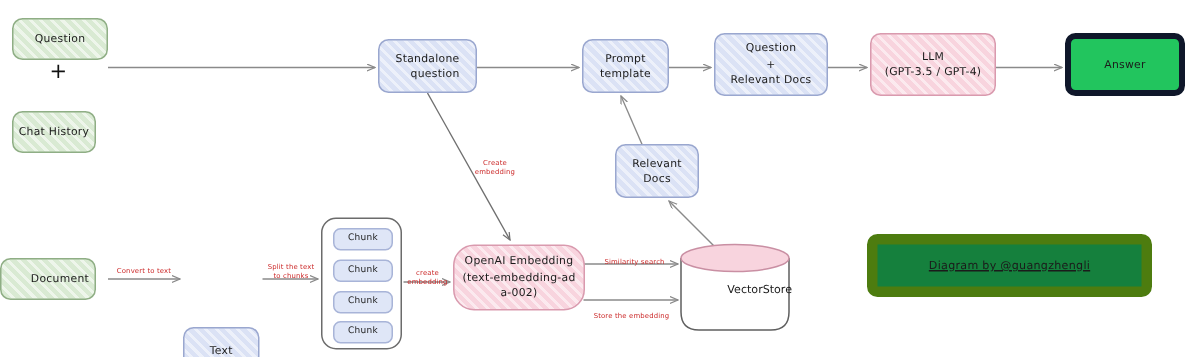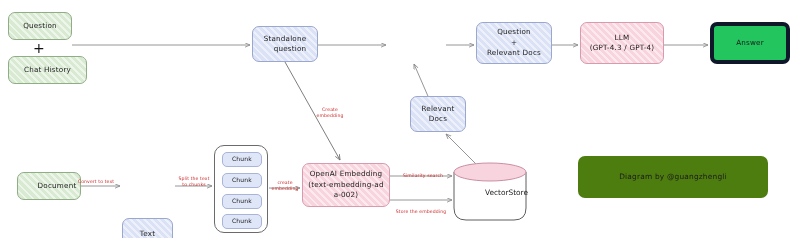--- a/index.html
+++ b/index.html
@@ -43,22 +43,23 @@
     background: #dbe2f5;
     border: 1px solid #9aa7cf;
     background-image: repeating-linear-gradient(45deg, rgba(255,255,255,0.5) 0 2px, rgba(255,255,255,0) 2px 5px);
   }
   .n-pink {
     background: #f8d4de;
     border: 1px solid #d99aae;
     background-image: repeating-linear-gradient(45deg, rgba(255,255,255,0.5) 0 2px, rgba(255,255,255,0) 2px 5px);
   }
   .n-gray {
-    background: #4d7c0f;
+    background: #15803d;
     border: 7px solid #4d7c0f;
+    text-decoration: underline;
   }
   .n-chunk {
     background: #dfe6f7;
     border: 1px solid #a8b4d8;
     border-radius: 5px;
     font-size: 6px;
   }
   .chunk-group {
     position: absolute;
     box-sizing: border-box;
@@ -141,51 +142,55 @@
   </svg>
 
   <div class="node n-green" style="left:8px; top:12px; width:64px; height:28px;">
     <span>Question</span>
   </div>
 
   <div class="plus" style="left:33px; top:41px;">
     <span>+</span>
   </div>
 
-  <div class="node n-green" style="left:8px; top:56px; width:79px; height:28px;">
+  <div class="node n-green" style="left:8px; top:74px; width:56px; height:28px;">
     <span>Chat History</span>
   </div>
 
   <div class="node n-blue" style="left:252px; top:26px; width:66px; height:36px;text-align:right;">
     <span>Standalone
 question</span>
   </div>
 
+  <div class="node n-blue" style="left:388px; top:26px; width:58px; height:36px;">
+    <span>Prompt
+template</span>
+  </div>
 
   <div class="node n-blue" style="left:476px; top:22px; width:76px; height:42px;">
     <span>Question
 +
 Relevant Docs</span>
   </div>
 
   <div class="node n-pink" style="left:580px; top:22px; width:84px; height:42px;">
     <span>LLM
-(GPT-4.3 / GPT-4)</span>
+(GPT-3.5 / GPT-4)</span>
   </div>
 
   <div class="node n-green-solid" style="left:710px; top:22px; width:80px; height:42px;">
     <span>Answer</span>
   </div>
 
   <div class="node n-blue" style="left:410px; top:96px; width:56px; height:36px;">
     <span>Relevant
 Docs</span>
   </div>
 
-  <div class="node n-green" style="left:17px; top:172px; width:64px; height:28px;padding-left:19px;">
+  <div class="node n-green" style="left:0; top:172px; width:64px; height:28px;padding-left:19px;">
     <span>Document</span>
   </div>
 
   <div class="node n-blue" style="left:122px; top:170px; width:51px; height:32px;margin-top:48px;">
     <span>Text</span>
   </div>
 
   <div class="chunk-group" style="left:214px; top:145px; width:54px; height:88px;">
     <div class="node n-chunk" style="left:7px; top:6px; width:40px; height:15px;">
       <span>Chunk</span>
@@ -194,21 +199,21 @@
       <span>Chunk</span>
     </div>
     <div class="node n-chunk" style="left:7px; top:48px; width:40px; height:15px;">
       <span>Chunk</span>
     </div>
     <div class="node n-chunk" style="left:7px; top:68px; width:40px; height:15px;">
       <span>Chunk</span>
     </div>
   </div>
 
-  <div class="node n-pink" style="left:302px; top:163px; width:88px; height:44px;">
+  <div class="node n-pink" style="left:302px; top:163px; width:88px; height:44px;border-radius:14px;">
     <span>OpenAI Embedding
 (text-embedding-ad
 a-002)</span>
   </div>
 
   <div class="cyl" style="left:452px; top:160px; width:76px; height:62px;">
     <svg width="76" height="62" viewBox="0 0 76 62">
       <path d="M2,12 L2,48 Q2,60 14,60 L62,60 Q74,60 74,48 L74,12" fill="#ffffff" stroke="#5f5f5f" stroke-width="1"></path>
       <ellipse cx="38" cy="12" rx="36" ry="9" fill="#f8d4de" stroke="#c98fa3" stroke-width="1"></ellipse>
     </svg>

